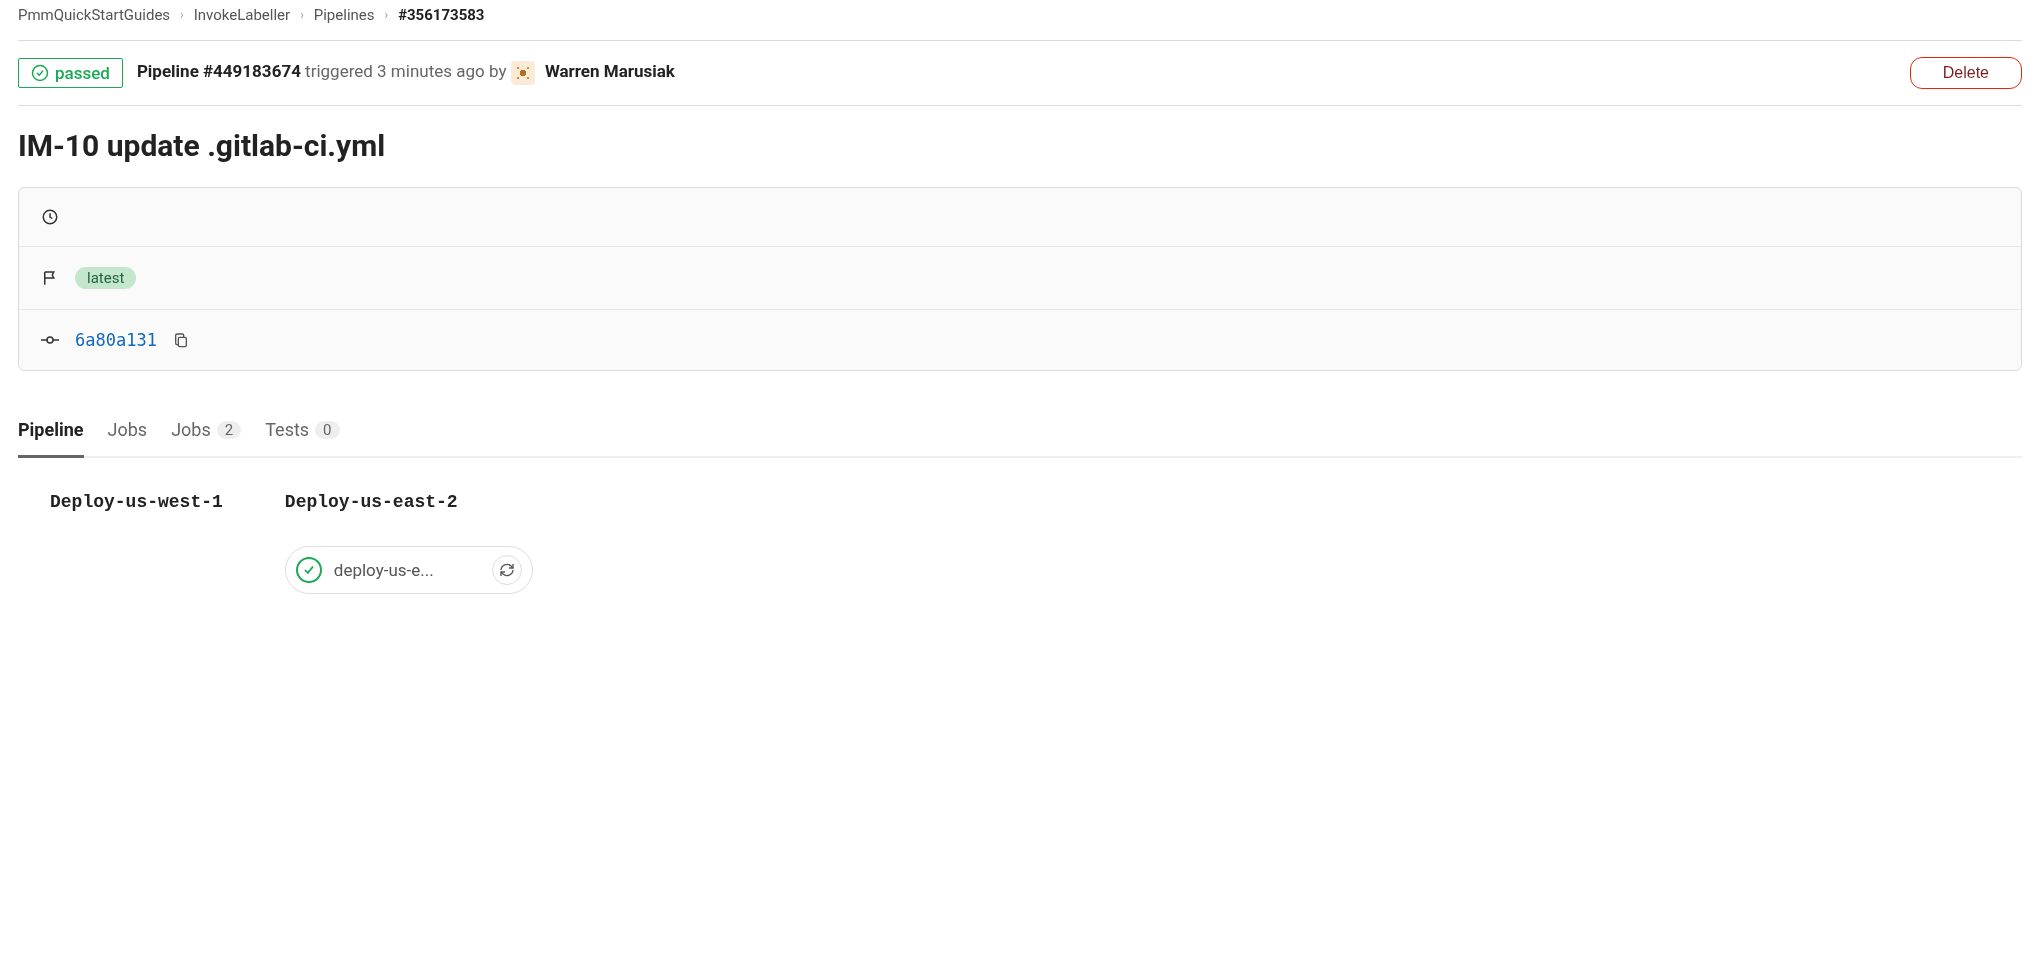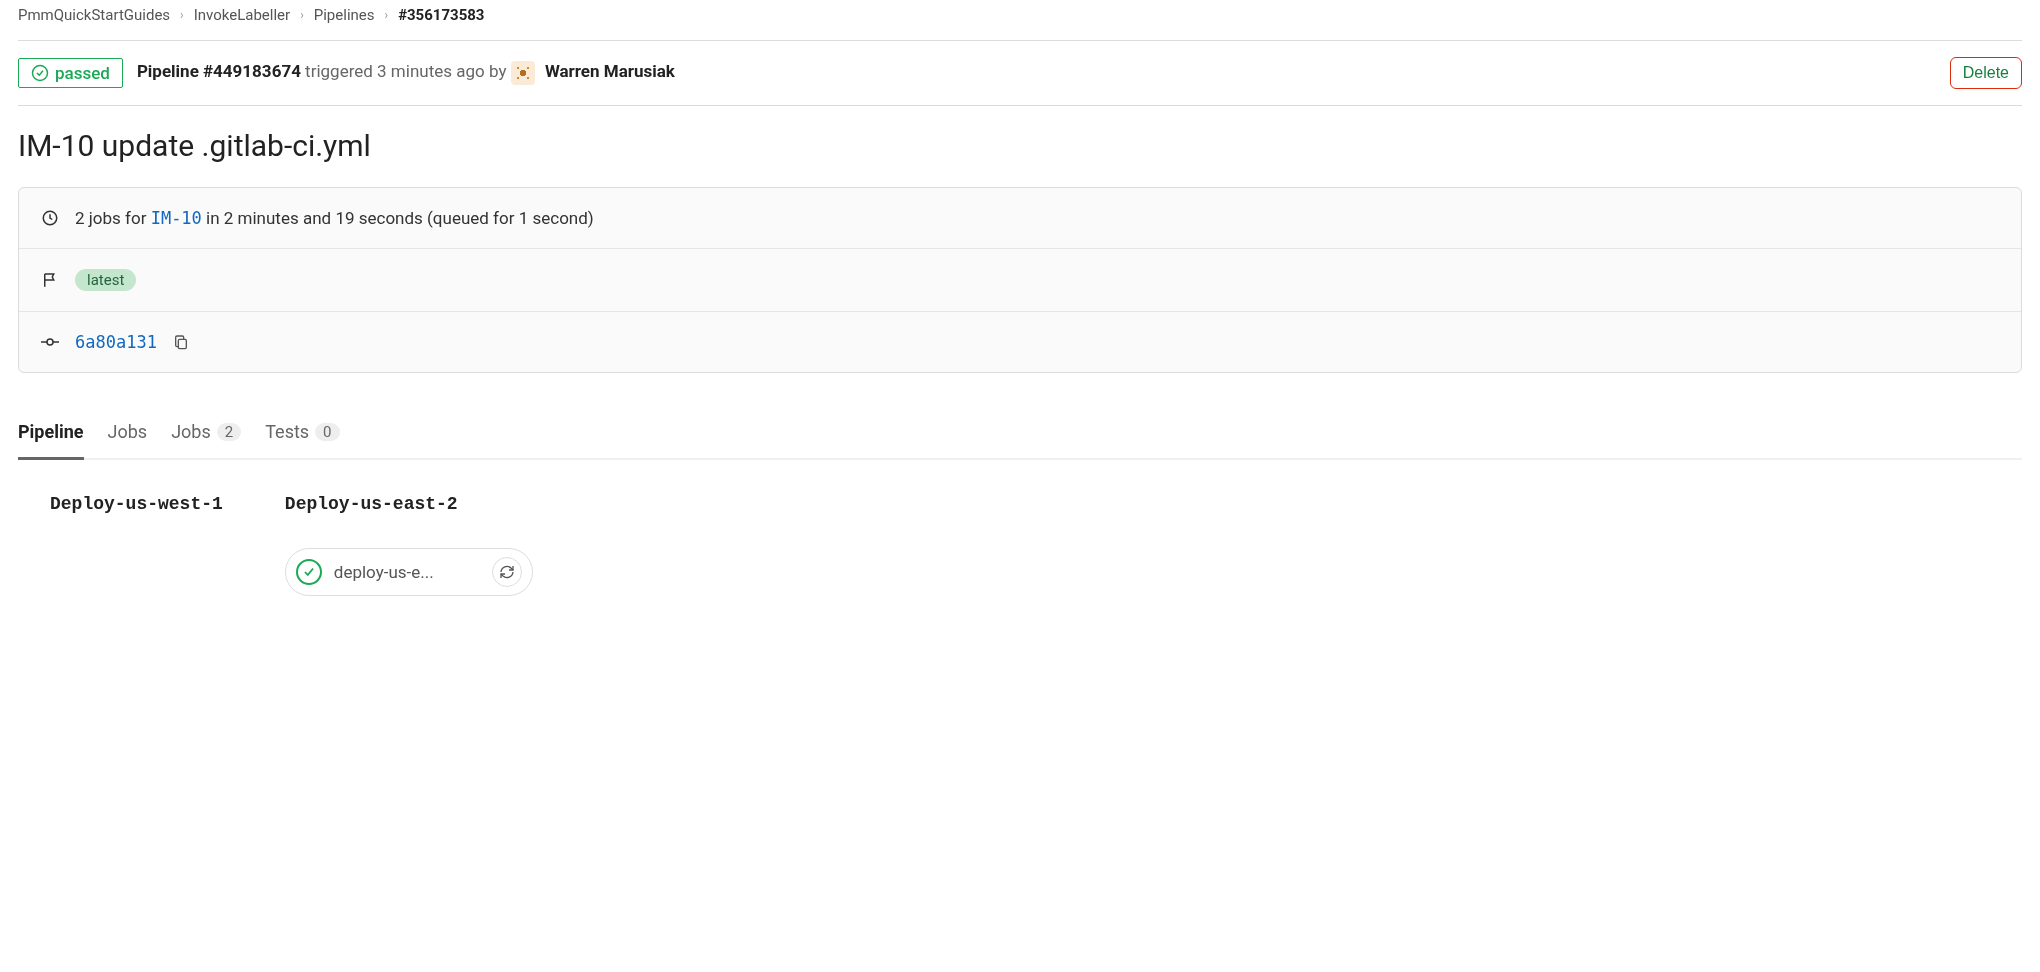--- a/index.html
+++ b/index.html
@@ -62,31 +62,31 @@
       width: 14px; height: 14px;
       background:
         radial-gradient(circle at 2px 2px,#c58c3d 1px,transparent 1px),
         radial-gradient(circle at 12px 2px,#c58c3d 1px,transparent 1px),
         radial-gradient(circle at 2px 12px,#c58c3d 1px,transparent 1px),
         radial-gradient(circle at 12px 12px,#c58c3d 1px,transparent 1px),
         radial-gradient(circle at 7px 7px,#b06f20 3px,transparent 3px);
     }
     .delete-btn {
       border: 1px solid #dd2b0e;
-      color: #15803d;
+      color: #7f1d1d;
       background: #fff;
-      border-radius: 6px;
-      padding: 6px 12px;
+      border-radius: 12px;
+      padding: 6px 32px;
       font-size: 16px;
       cursor: pointer;
     }
 
     h1.page-title {
       font-size: 30px;
-      font-weight: 400;
+      font-weight: 700;
       padding: 22px 0 24px;
       color: #222;
     }
 
     
     .info-panel {
       border: 1px solid #dbdbdb;
       border-radius: 6px;
       background: #fafafa;
     }
@@ -242,23 +242,20 @@
 <h1 class="page-title">IM-10 update .gitlab-ci.yml</h1>
 
 <div class="info-panel">
 
   <div class="info-row">
     <span class="row-icon">
       <svg width="18" height="18" viewBox="0 0 24 24" fill="none" stroke="#333" stroke-width="2">
           <circle cx="12" cy="12" r="9"></circle>
           <path d="M12 7v5l3 2"></path>
         </svg>
-    </span>
-    <span>
-      <span>2 jobs for </span><a href="#" class="mono">IM-10</a><span> in 2 minutes and 19 seconds (queued for 1 second)</span>
     </span>
   </div>
 
   <div class="info-row">
     <span class="row-icon">
       <svg width="18" height="18" viewBox="0 0 24 24" fill="none" stroke="#333" stroke-width="2">
           <path d="M5 21V4"></path>
           <path d="M5 4h12l-2 4 2 4H5"></path>
         </svg>
     </span>

